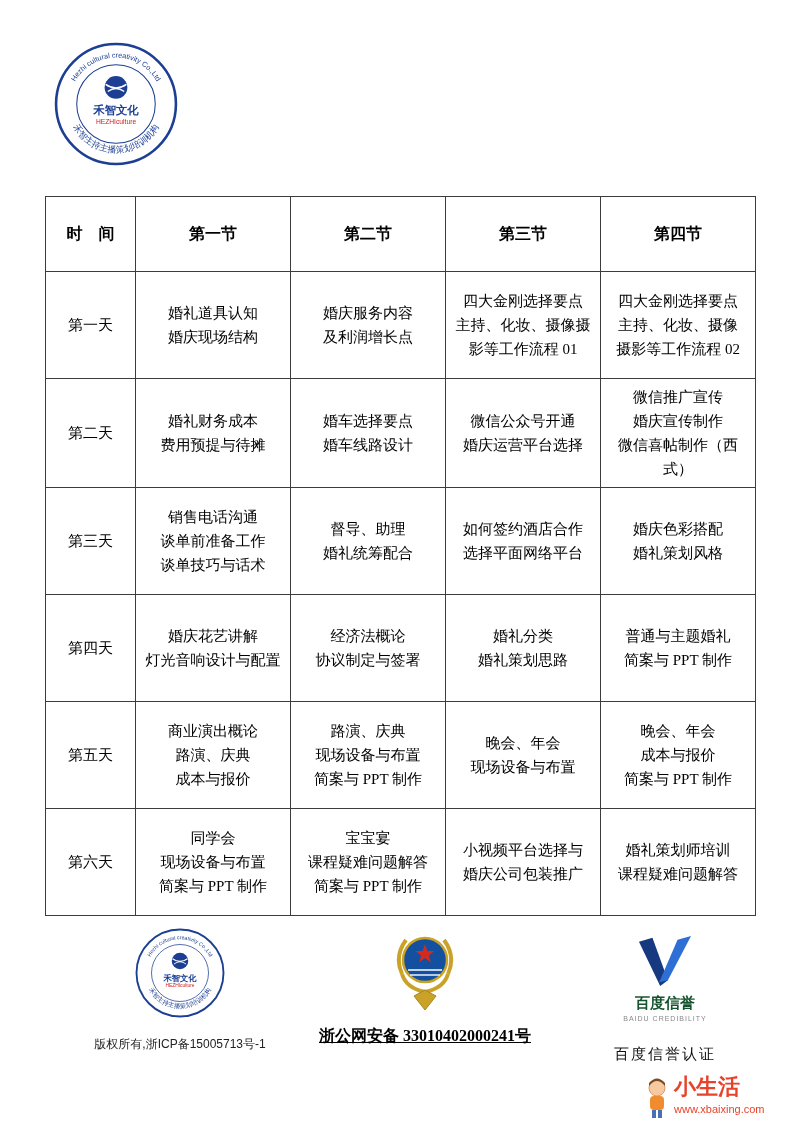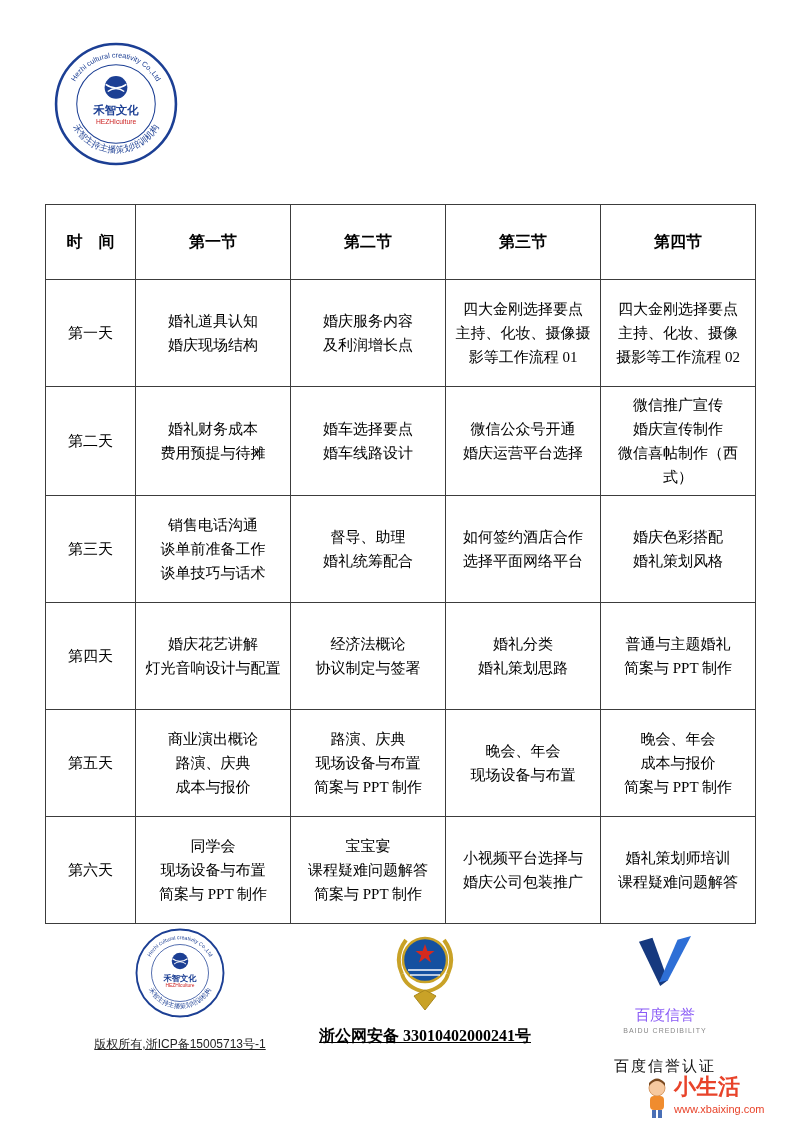--- a/index.html
+++ b/index.html
@@ -15,45 +15,45 @@
   .page-header{position:absolute;top:34px;left:0;width:800px;height:150px;}
   .logo-main{position:absolute;left:54px;top:8px;width:124px;height:124px;}
   .page-title{
     position:absolute;left:180px;right:24px;top:48px;
     text-align:center;
     font-size:45px;font-weight:bold;letter-spacing:1px;
     color:#000;
   }
   
   table.schedule{
-    position:absolute;left:45px;top:204px;width:710px;
+    position:absolute;left:45px;top:196px;width:710px;
     border-collapse:collapse;table-layout:fixed;
   }
   .schedule col.c-time{width:90px;}
   .schedule col.c-sec{width:155px;}
   .schedule th,.schedule td{
     border:1px solid #3c3c3c;
     text-align:center;vertical-align:middle;
     white-space:pre-line;
     padding:6px 4px;
   }
   .schedule th{font-size:16px;font-weight:bold;height:62px;}
   .schedule td{font-size:15px;line-height:1.6;height:94px;}
   .schedule td.day{font-size:15px;}
   
   .footer{position:absolute;left:0;top:920px;width:800px;height:150px;}
   .footer-left{position:absolute;left:70px;top:8px;width:220px;text-align:center;}
   .logo-footer{width:90px;height:90px;display:inline-block;}
-  .copyright-text{margin-top:14px;font-size:12px;color:#222;font-family:"Liberation Sans",sans-serif;text-decoration:underline;}
+  .copyright-text{margin-top:14px;font-size:12px;color:#222;font-family:"Liberation Sans",sans-serif;}
   .footer-center{position:absolute;left:300px;top:8px;width:250px;text-align:center;}
   .police-badge{width:66px;height:86px;display:inline-block;}
   .police-text{margin-top:8px;font-size:16px;font-weight:bold;color:#000;text-decoration:underline;}
   .footer-right{position:absolute;left:585px;top:14px;width:160px;text-align:center;font-family:"Liberation Sans",sans-serif;}
   .baidu-v{width:58px;height:54px;display:inline-block;}
-  .baidu-cn{font-size:15px;font-weight:normal;color:#8b5cf6;margin-top:14px;}
+  .baidu-cn{font-size:15px;font-weight:bold;color:#14532d;margin-top:2px;}
   .baidu-en{font-size:7px;color:#888;letter-spacing:1px;margin-top:2px;}
   .baidu-cert{font-size:15px;color:#111;margin-top:23px;letter-spacing:2px;}
   
   .watermark{position:absolute;right:16px;bottom:6px;width:140px;height:50px;}
   .wm-mascot{position:absolute;left:0;bottom:2px;width:26px;height:42px;}
   .wm-texts{position:absolute;left:30px;top:0;text-align:left;}
   .wm-title{font-size:22px;font-weight:bold;color:#e8432a;font-family:"Liberation Sans",sans-serif;}
   .wm-url{font-size:11px;color:#e8432a;font-family:"Liberation Sans",sans-serif;margin-top:1px;}
 </style>
 </head>

